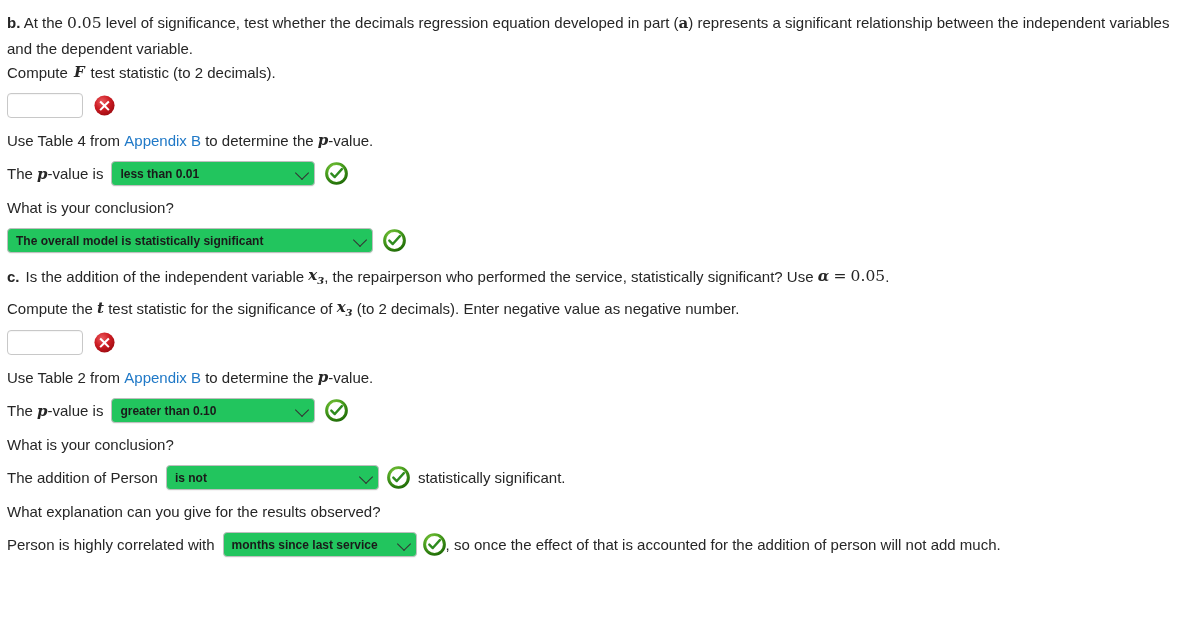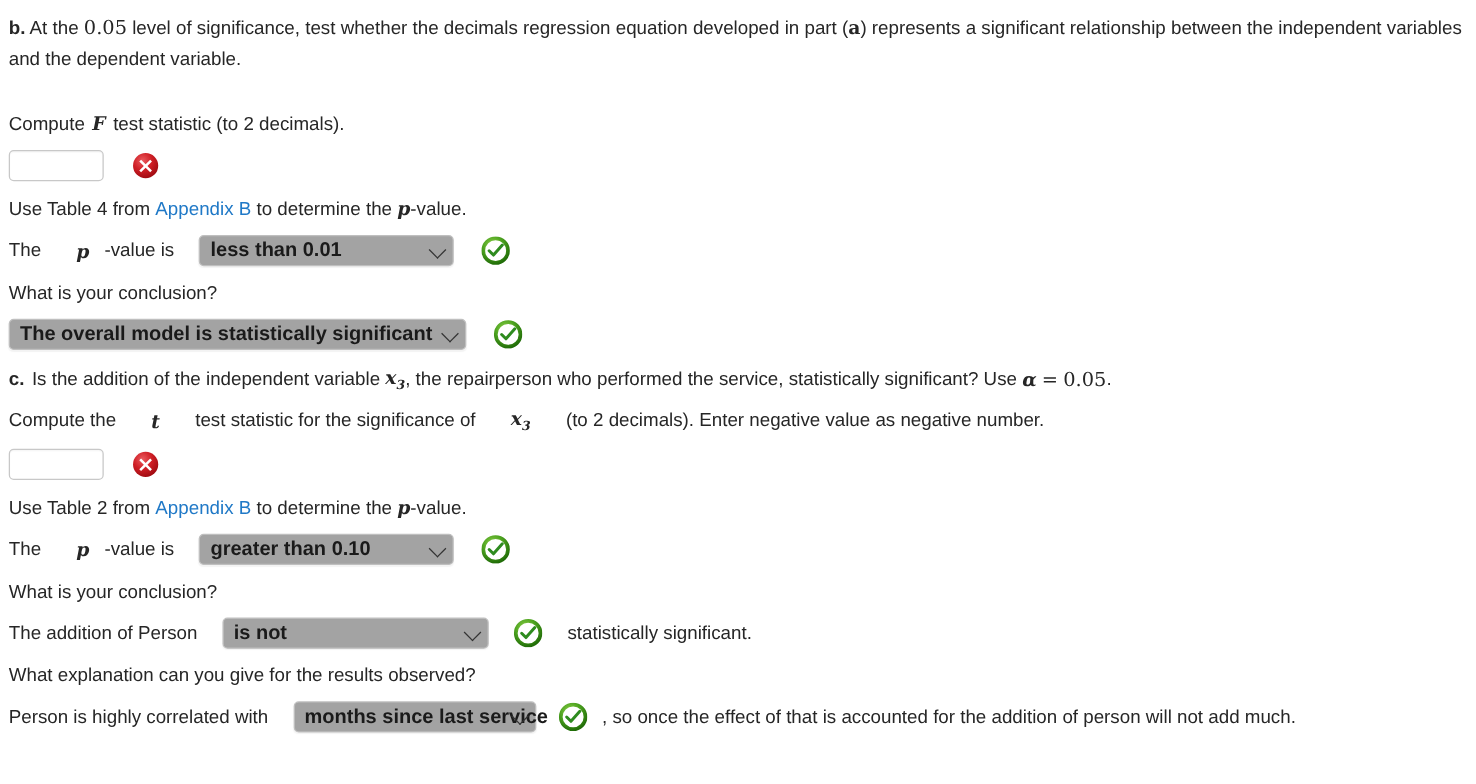--- a/index.html
+++ b/index.html
@@ -46,22 +46,22 @@
     font-style: italic;
     font-size: 10px;
     font-weight: bold;
   }
   a.link {
     color: #2079c7;
     text-decoration: none;
     text-align: right;
   }
   
-  .row-gap-a { margin-top: 30px; }
-  .row-gap-b { margin-top: 12px; gap: 12px; }
+  .row-gap-a { margin-top: 2px; }
+  .row-gap-b { margin-top: 12px; }
   .row-gap-c { margin-top: 13px; }
 
   
   .txtbox {
     width: 76px;
     height: 25px;
     border: 1px solid #c8c8c8;
     border-radius: 4px;
     background: #fff;
     box-sizing: border-box;
@@ -73,25 +73,25 @@
   }
 
   
   .sel {
     position: relative;
     display: inline-flex;
     align-items: center;
     height: 25px;
     border: 1px solid #bfbfbf;
     border-radius: 4px;
-    background: #a3a3a3;
+    background: #22c55e;
     box-sizing: border-box;
     padding: 0 24px 0 8px;
     font-weight: bold;
-    font-size: 16px;
+    font-size: 12px;
     color: #1a1a1a;
     font-family: "Liberation Sans", sans-serif;
     cursor: default;
     box-shadow: 0 1px 1px rgba(0,0,0,0.05);
   }
   .sel .chev {
     position: absolute;
     right: 7px;
     top: 50%;
     width: 9px;

